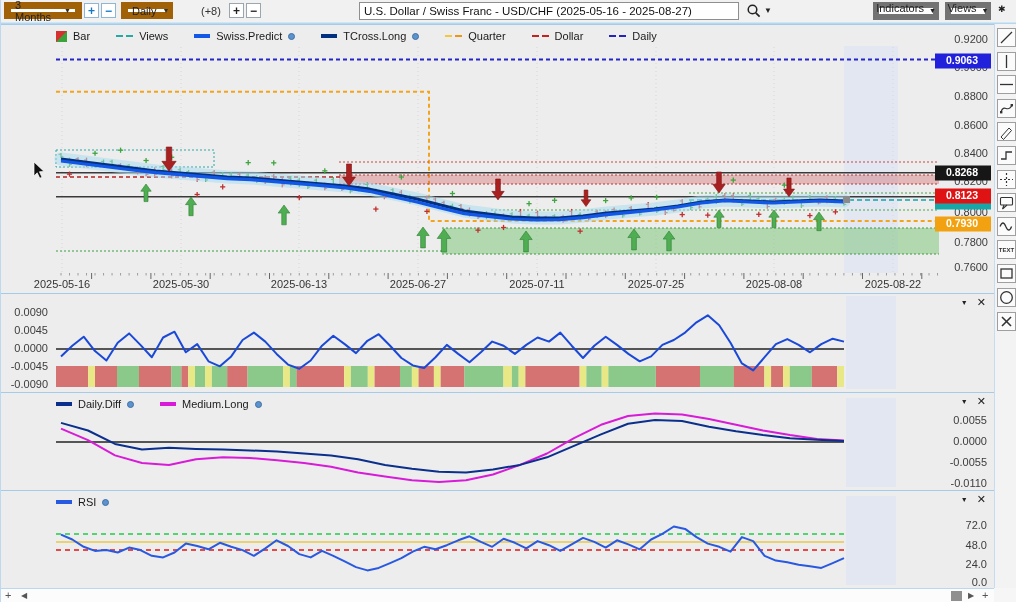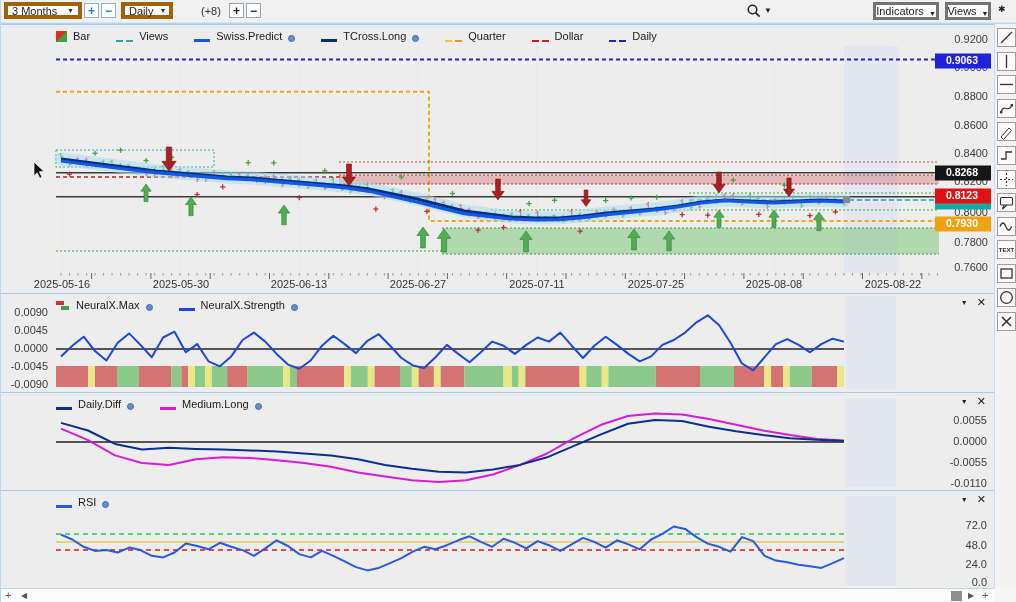--- a/index.html
+++ b/index.html
@@ -1,49 +1,49 @@
 <!DOCTYPE html>
 <html><head>
 <meta charset="utf-8">
 <style>
   html,body{margin:0;padding:0;background:#e8e8e8;}
   #app{position:relative;width:1016px;height:602px;background:#f1f1f1;overflow:hidden;
        font-family:"Liberation Sans",sans-serif;border-left:1px solid #bcd9ef;box-sizing:border-box;}
   
   #topbar{position:absolute;left:0;top:0;width:1016px;height:22px;background:#f1f1f1;}
-  .sel{position:absolute;top:2px;height:17px;background:#fff;border:4px solid #a16207;
+  .sel{position:absolute;top:2px;height:17px;background:#fff;border:7px solid #a16207;
        box-sizing:border-box;font-size:11px;color:#222;display:flex;align-items:center;
        padding:0 4px;justify-content:space-between;cursor:default;}
   .sel .car{font-size:7px;color:#333;margin-left:6px;}
   .tbtn{position:absolute;top:3px;width:15px;height:15px;background:#fff;border:1px solid #9aa7b0;
         box-sizing:border-box;font-weight:bold;font-size:12px;line-height:12px;color:#222;
         display:flex;align-items:center;justify-content:center;}
   .tbtn.blue{color:#147ac8;border-color:#8fb6d4;}
   #offset{position:absolute;left:200px;top:5px;font-size:11px;color:#333;}
   #title-input{position:absolute;left:358px;top:2px;width:380px;height:18px;border:1px solid #8f8f8f;
         background:#fff;font-family:"Liberation Sans",sans-serif;font-size:11.5px;color:#111;
         padding:0 4px;box-sizing:border-box;}
   #search-ic{position:absolute;left:745px;top:3px;}
   #search-car{position:absolute;left:763px;top:6px;font-size:8px;color:#222;}
-  .ddbtn{position:absolute;top:2px;height:18px;background:#fdfdfd;border:3px solid #737373;
+  .ddbtn{position:absolute;top:2px;height:18px;background:#fdfdfd;border:6px solid #737373;
         box-sizing:border-box;font-size:11px;color:#222;display:flex;align-items:flex-end;
         justify-content:center;gap:5px;}
   .ddbtn .car{font-size:7px;}
   #corner-star{position:absolute;left:997px;top:4px;font-size:9px;color:#222;}
   #topbar-sep{position:absolute;left:0;top:22px;width:1016px;height:2px;
         background:linear-gradient(#dceef9,#a9cfe9);}
   
   .panel{position:absolute;left:0;width:993px;background:#ededed;border-top:1px solid #a5cbea;box-sizing:border-box;}
   #p-main{top:24px;height:269px;}
   #p-nx{top:293px;height:99px;}
   #p-diff{top:392px;height:98px;}
   #p-rsi{top:490px;height:98px;}
   .panel svg{position:absolute;left:0;top:0;}
   .legend{position:absolute;left:55px;top:3px;height:16px;display:flex;align-items:center;gap:26px;z-index:5;}
-  .litem{display:flex;align-items:flex-end;gap:6px;font-size:11px;color:#1a1a1a;white-space:nowrap;}
+  .litem{display:flex;align-items:center;gap:6px;font-size:11px;color:#1a1a1a;white-space:nowrap;}
   .badge{width:7px;height:7px;border-radius:50%;background:#5d93cc;border:1px solid #3c6fa8;box-sizing:border-box;}
   .pctrl{position:absolute;right:8px;top:3px;z-index:6;display:flex;gap:9px;align-items:center;}
   .pctrl .col{font-size:7px;color:#222;}
   .pctrl .clo{font-size:11px;color:#222;line-height:11px;}
   
   #rightcol{position:absolute;left:993px;top:24px;width:23px;height:564px;background:#f3f3f3;
         border-left:1px solid #c6ddf0;box-sizing:border-box;}
   .rtool{position:absolute;left:2px;width:19px;height:19px;background:#fbfbfb;border:1px solid #9f9f9f;
         box-sizing:border-box;display:flex;align-items:center;justify-content:center;}
   
@@ -69,20 +69,21 @@
     </div>
     <div class="tbtn blue" style="left:83px;">+</div>
     <div class="tbtn blue" style="left:100px;">−</div>
     <div class="sel" style="left:120px;width:52px;">
       <span>Daily</span>
       <span class="car">▼</span>
     </div>
     <span id="offset">(+8)</span>
     <div class="tbtn" style="left:228px;">+</div>
     <div class="tbtn" style="left:245px;">−</div>
+    <input id="title-input" value="U.S. Dollar / Swiss Franc - USD/CHF (2025-05-16 - 2025-08-27)" style="">
     <svg id="search-ic" width="16" height="16">
       <circle cx="6.5" cy="6.5" r="4.3" fill="none" stroke="#222" stroke-width="1.5"></circle>
       <line x1="9.8" y1="9.8" x2="13.6" y2="13.6" stroke="#222" stroke-width="1.7"></line>
     </svg>
     <span id="search-car">▼</span>
     <div class="ddbtn" style="left:872px;width:66px;">
       <span>Indicators</span>
       <span class="car">▼</span>
     </div>
     <div class="ddbtn" style="left:944px;width:46px;">
@@ -670,35 +671,20 @@
         <text font-size="10.5" font-weight="bold" fill="#fff" text-anchor="middle" dominant-baseline="middle" x="961" y="172.5">0.8268</text>
         <rect x="934" y="187.5" width="56" height="15" fill="#df1313"></rect>
         <text font-size="10.5" font-weight="bold" fill="#fff" text-anchor="middle" dominant-baseline="middle" x="961" y="195.5">0.8123</text>
         <rect x="934" y="215.5" width="56" height="15" fill="#f2a210"></rect>
         <text font-size="10.5" font-weight="bold" fill="#fff" text-anchor="middle" dominant-baseline="middle" x="961" y="223.5">0.7930</text>
         <path d="M33 161 v14 l3.2 -3.2 l2.6 5.4 l2.2 -1 l-2.6 -5.4 l4.6 -0.4 z" fill="#111" stroke="#fff" stroke-width="0.7"></path>
       </svg>
   </div>
 
   <div class="panel" id="p-nx">
-    <div class="legend" id="legend-nx">
-        <div class="litem">
-          <span style="width: 14px; height: 10px; display: inline-block; position: relative;">
-            <span style="position:absolute;left:0;top:0;width:8px;height:4px;background:#d63030"></span>
-            <span style="position:absolute;left:5px;top:5px;width:8px;height:4px;background:#3aa33a"></span>
-          </span>
-          <span>NeuralX.Max</span>
-          <span class="badge"></span>
-        </div>
-        <div class="litem">
-          <span style="width: 16px; height: 3.5px; display: inline-block; background: rgb(26, 73, 216);"></span>
-          <span>NeuralX.Strength</span>
-          <span class="badge"></span>
-        </div>
-      </div>
     <div class="pctrl">
       <span class="col">▼</span>
       <span class="clo">✕</span>
     </div>
     <svg id="svg-nx" width="993" height="99" viewBox="0 293 993 99">
         <rect x="845" y="295" width="50" height="93" fill="#e2e7f2"></rect>
         <line stroke="#222" stroke-width="1.5" x1="55" y1="348" x2="843" y2="348"></line>
         <rect x="55.0" y="365" width="32.2" height="21" fill="#d57272"></rect>
         <rect x="87.2" y="365" width="6.8" height="21" fill="#e9e887"></rect>
         <rect x="94.0" y="365" width="22.0" height="21" fill="#d57272"></rect>

